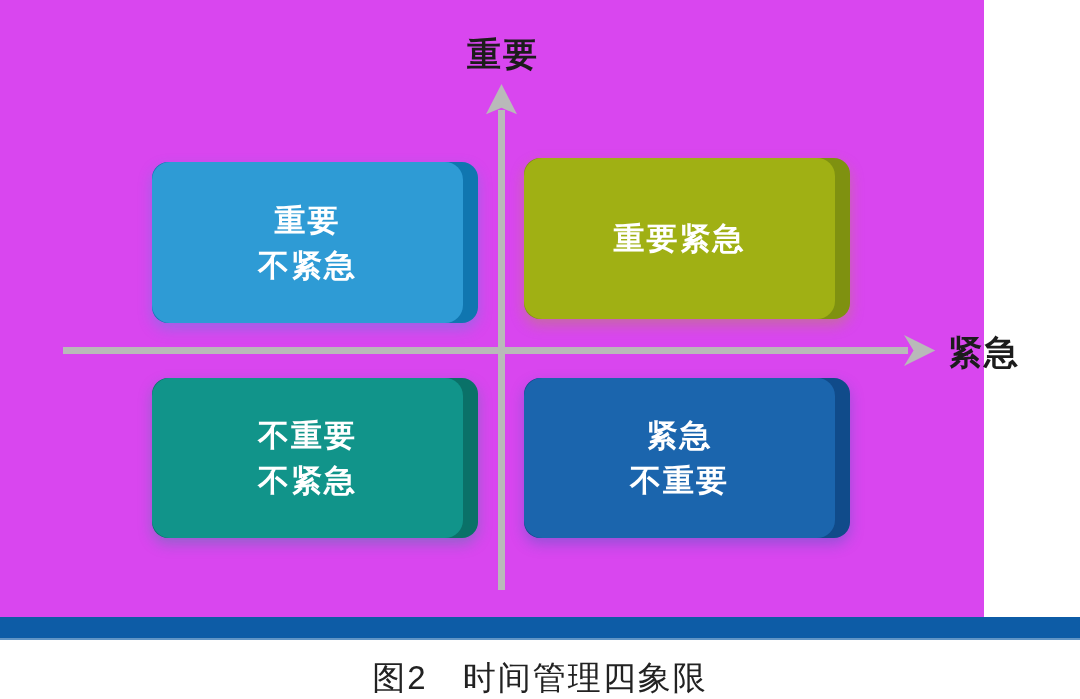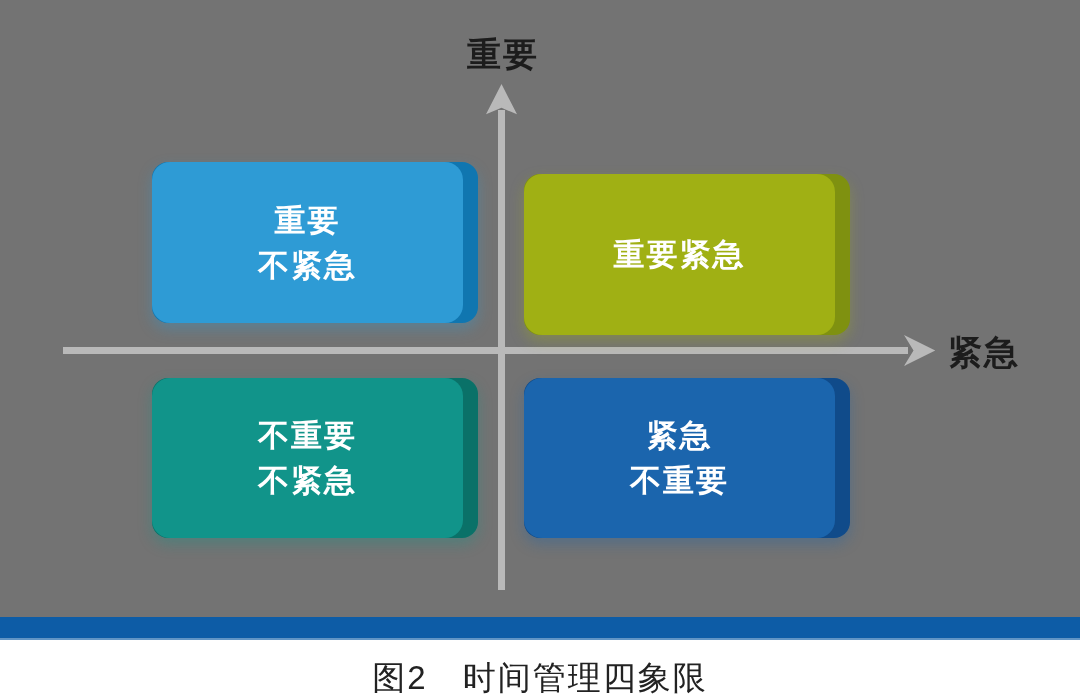--- a/index.html
+++ b/index.html
@@ -6,23 +6,23 @@
     margin: 0;
     padding: 0;
     width: 1080px;
     height: 699px;
     overflow: hidden;
     background: #ffffff;
     font-family: "Liberation Sans", "DejaVu Sans", sans-serif;
   }
   .stage {
     position: relative;
-    width: 1080px;
+    width: 984px;
     height: 699px;
-    background: #737373;
+    background: #d946ef;
   }
 
   
   .axis-shaft { position: absolute; }
   .axis-y-shaft {
     left: 498px; top: 110px;
     width: 7px; height: 480px;
   }
   .axis-x-shaft {
     left: 63px; top: 347px;
@@ -65,21 +65,21 @@
     justify-content: center;
     color: #ffffff;
     font-size: 31px;
     font-weight: 700;
     line-height: 45px;
     letter-spacing: 2px;
     text-align: center;
   }
   .quad-tl { left: 152px; top: 162px; width: 326px; height: 161px;
              box-shadow: 0 6px 14px rgba(46,155,213,0.35); }
-  .quad-tr { left: 524px; top: 174px; width: 326px; height: 161px;
+  .quad-tr { left: 524px; top: 158px; width: 326px; height: 161px;
              box-shadow: 0 6px 14px rgba(160,176,20,0.35); }
   .quad-bl { left: 152px; top: 378px; width: 326px; height: 160px;
              box-shadow: 0 6px 14px rgba(17,148,138,0.35); }
   .quad-br { left: 524px; top: 378px; width: 326px; height: 160px;
              box-shadow: 0 6px 14px rgba(27,101,173,0.35); }
 
   
   .lower-bg {
     position: absolute;
     left: 0; top: 640px;

